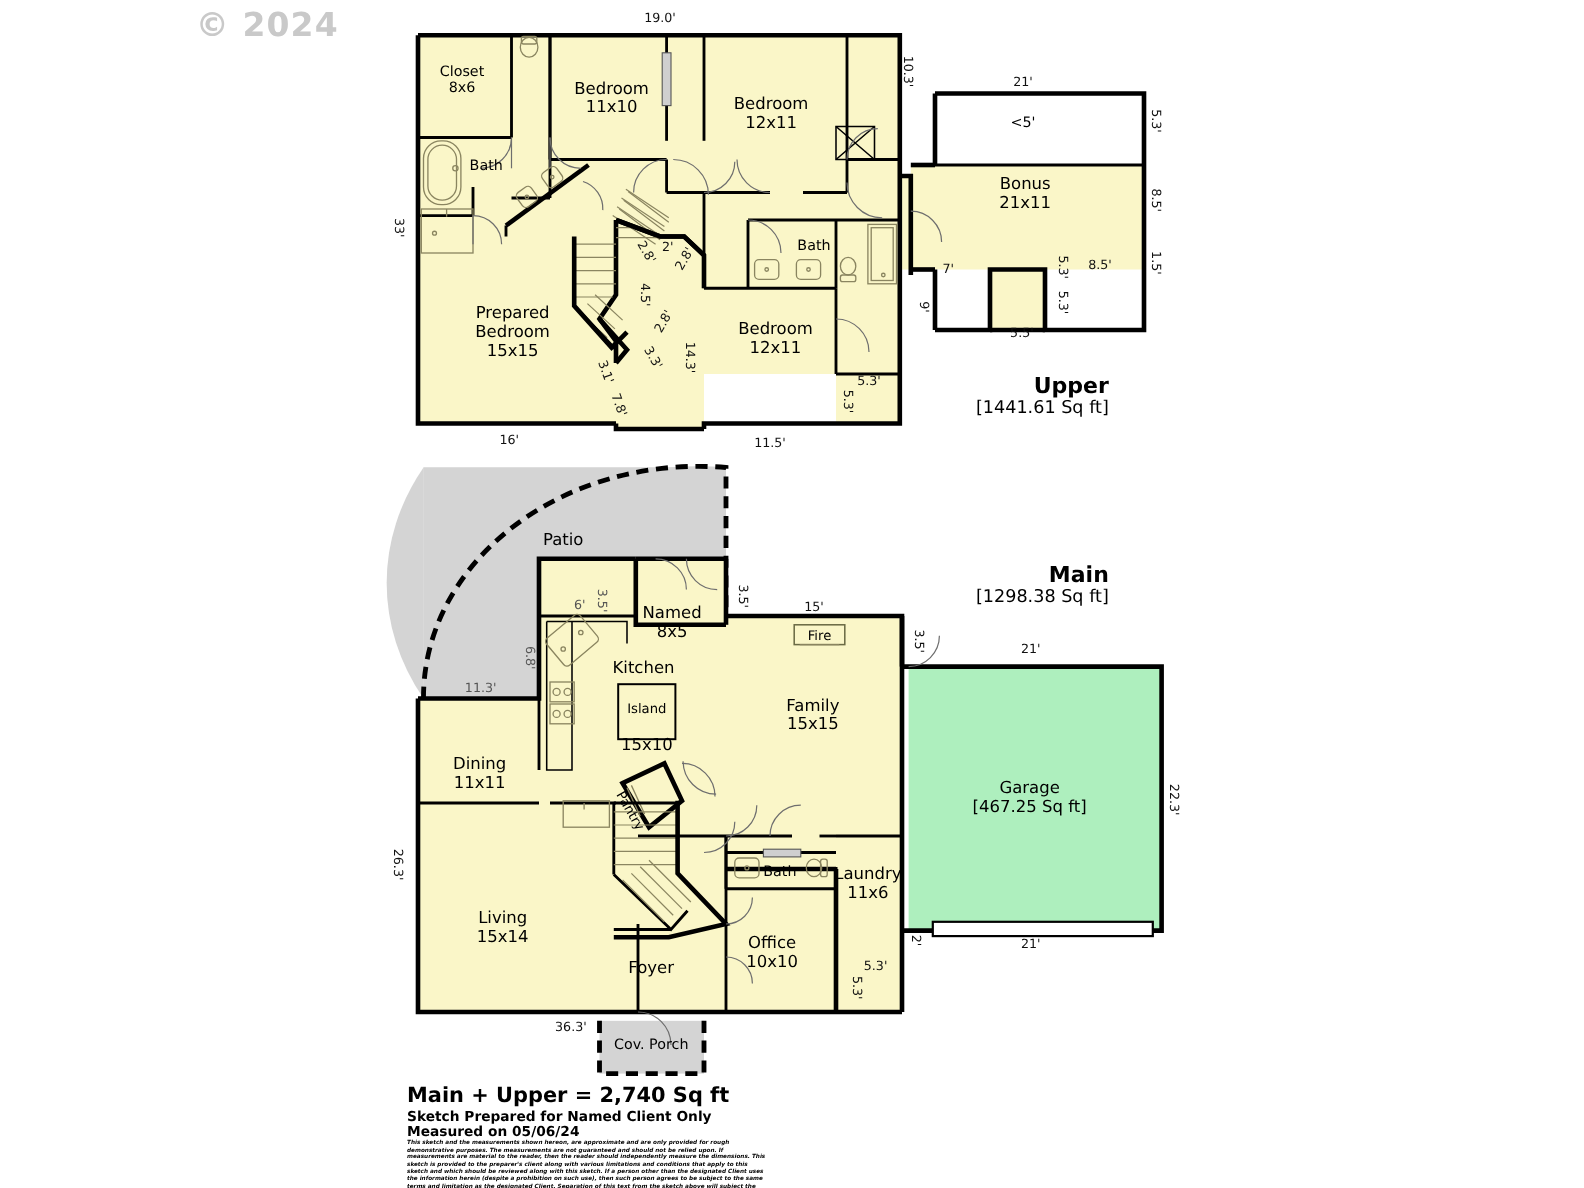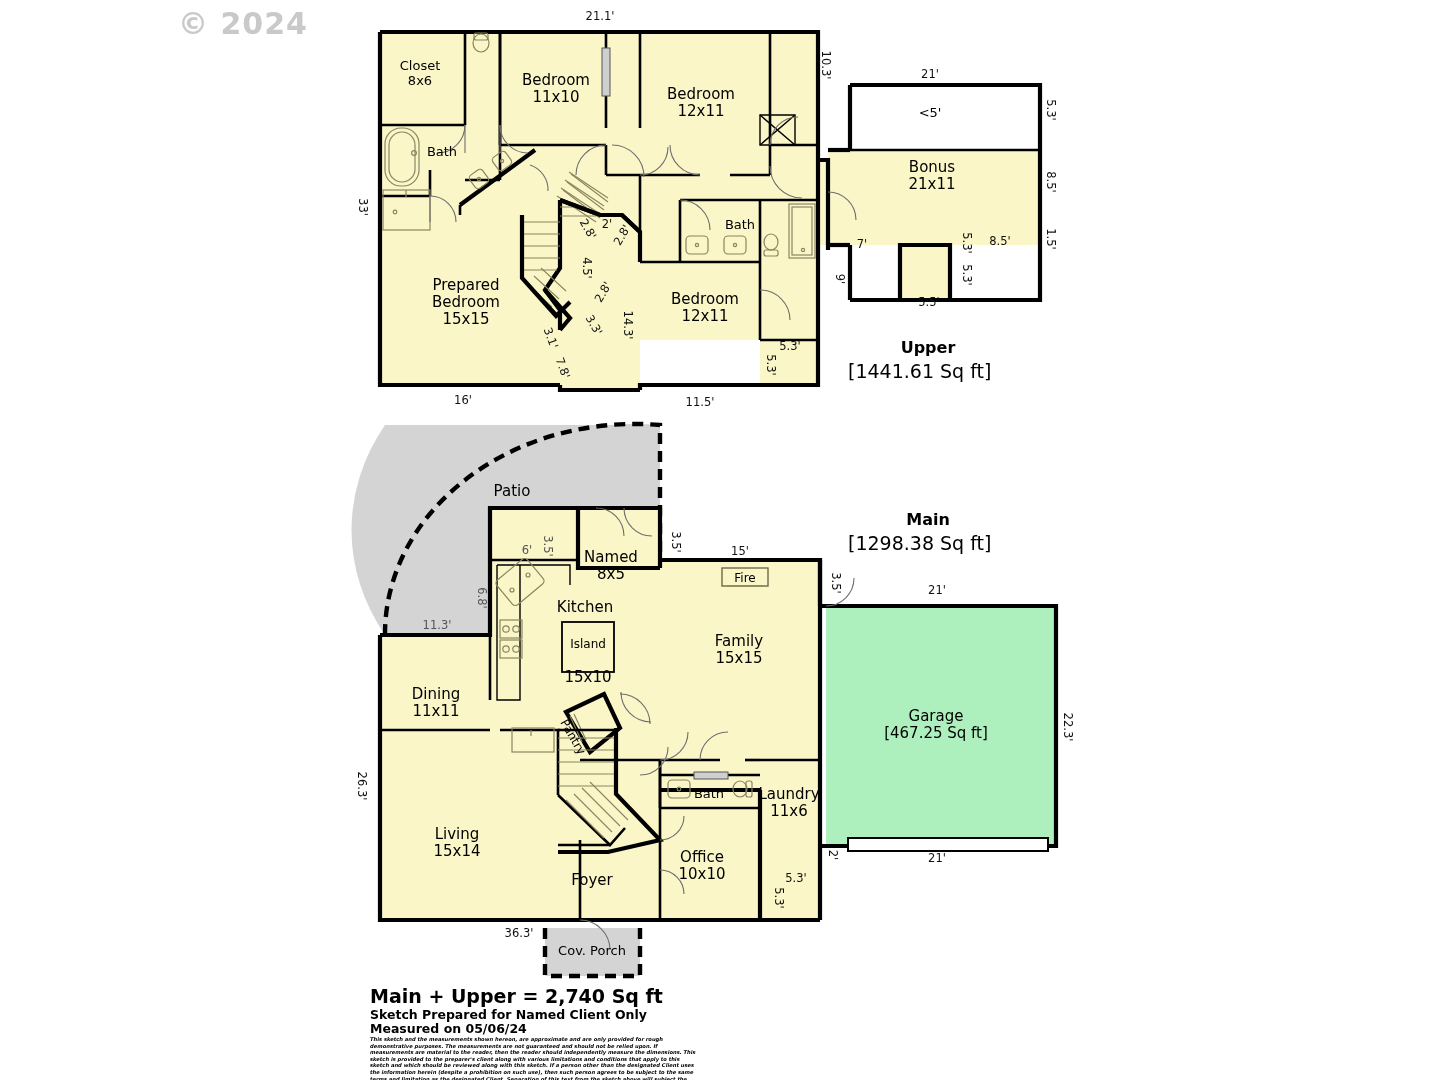--- a/index.html
+++ b/index.html
@@ -8,22 +8,22 @@
   #plan{position:absolute;left:0;top:0;width:1440px;height:1080px;}
   .txt{position:absolute;white-space:nowrap;transform:translate(-50%,-50%);}
   .rm{font-size:15px;text-align:center;line-height:17px;}
   .rm-s{font-size:13px;text-align:center;line-height:15px;}
   .dim{font-size:11.5px;color:#111;}
   .dim-g{font-size:11.5px;color:#555;}
   .vert{writing-mode:vertical-rl;}
   .rot-p60{transform:translate(-50%,-50%) rotate(60deg);}
   .rot-n60{transform:translate(-50%,-50%) rotate(-60deg);}
   .rot-p70{transform:translate(-50%,-50%) rotate(70deg);}
-  .flab{font-size:16px;font-weight:bold;text-align:center;}
-  .fsq{font-size:19px;text-align:left;}
+  .flab{font-size:20px;font-weight:bold;text-align:right;}
+  .fsq{font-size:16px;text-align:right;}
   .boxlbl{font-size:12px;}
   .wm{position:absolute;font-size:30px;font-weight:bold;color:#c9c9c9;
       letter-spacing:1px;}
   .tot{position:absolute;font-size:19px;font-weight:bold;}
   .sub{position:absolute;font-size:12.5px;font-weight:bold;}
   .fine{position:absolute;font-size:5.2px;font-weight:bold;color:#000;
         width:330px;line-height:6.6px;font-style:italic;}
 </style>
 </head>
 <body>
@@ -308,21 +308,21 @@
 
     <g class="swing">
       <path d="M660,840 A24,24 0 0 0 684,816"></path>
       <path d="M660,870 A24,24 0 0 1 684,894"></path>
     </g>
   </g>
 </svg>
 
 <div class="wm" style="left:178px;top:6px;">© 2024</div>
 
-<div class="txt dim" style="left:600px;top:16px;">21.1'</div>
+<div class="txt dim" style="left:600px;top:16px;">19.0'</div>
 <div class="txt dim vert" style="left:826px;top:65px;">10.3'</div>
 <div class="txt dim" style="left:930px;top:74px;">21'</div>
 <div class="txt rm-s" style="left:930px;top:112px;">&lt;5'</div>
 <div class="txt dim vert" style="left:1051px;top:110px;">5.3'</div>
 <div class="txt dim vert" style="left:1051px;top:182px;">8.5'</div>
 <div class="txt dim vert" style="left:1051px;top:239px;">1.5'</div>
 <div class="txt dim" style="left:1000px;top:241px;">8.5'</div>
 <div class="txt dim vert" style="left:967px;top:243px;">5.3'</div>
 <div class="txt dim vert" style="left:967px;top:275px;">5.3'</div>
 <div class="txt dim" style="left:929px;top:302px;">5.5'</div>

